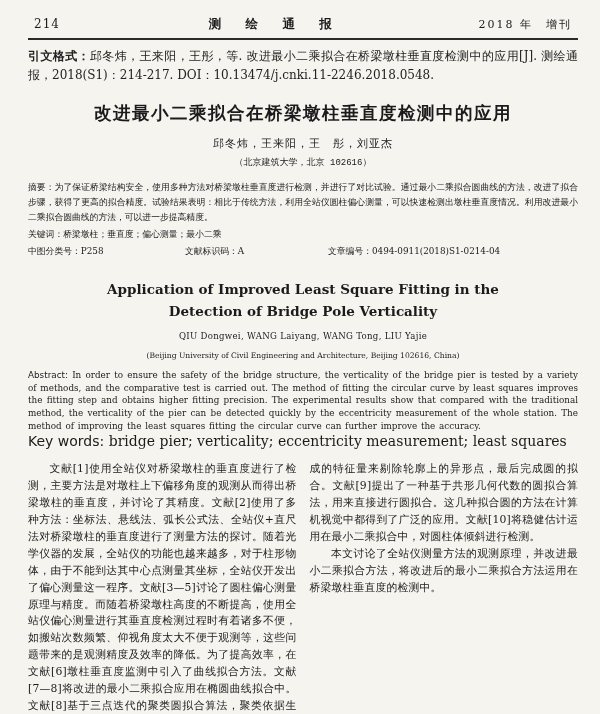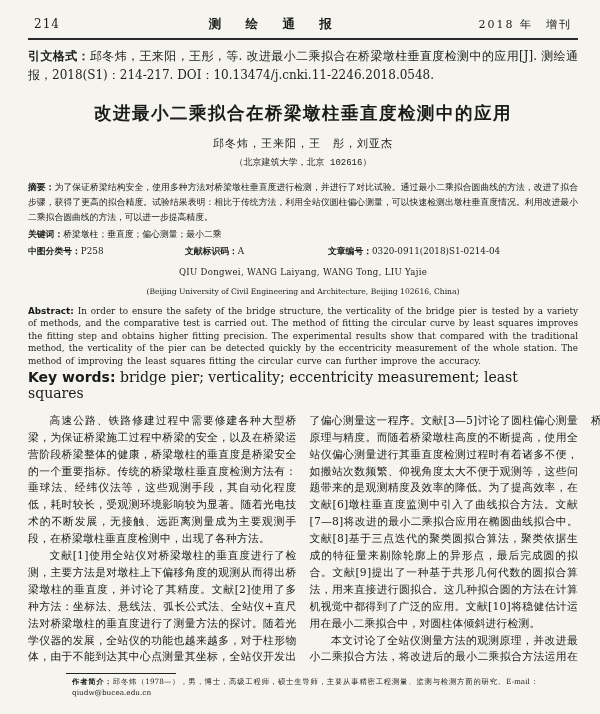--- a/index.html
+++ b/index.html
@@ -19,21 +19,21 @@
   .head-rule{border:0;border-top:2.6px solid #2a2a2a;margin:5px 0 0 0;}
   
   .citation{font-size:12px;line-height:1.55;margin-top:7px;text-align:justify;color:#222;}
   .citation .lbl{font-weight:bold;font-family:"DejaVu Sans","Liberation Sans",sans-serif;}
   
   .title-cn{font-size:17.5px;font-weight:bold;text-align:center;letter-spacing:1.5px;margin-top:17px;}
   .authors-cn{font-size:11px;text-align:center;margin-top:11px;letter-spacing:1px;}
   .affil-cn{font-size:9px;text-align:center;margin-top:5px;font-family:Liberation Mono, monospace;}
   
   .abs-cn{font-size:8.8px;line-height:1.72;text-align:justify;margin-top:11px;}
-  .lbl-hei{font-weight:bold;font-family:"DejaVu Sans","Liberation Sans",sans-serif;}
+  .lbl-hei{font-weight:normal;font-family:"DejaVu Sans","Liberation Sans",sans-serif;}
   .kw-cn{font-size:8.8px;line-height:1.7;margin-top:1px;}
   .meta-row{display:flex;font-size:8.8px;margin-top:4px;}
   .meta-row .m1{width:157px;}
   .meta-row .m2{width:143px;}
   
   .title-en{font-size:13.5px;font-weight:bold;text-align:center;line-height:1.65;max-width:400px;margin:20px auto 0 auto;}
   .authors-en{font-size:8.6px;text-align:center;margin-top:9px;letter-spacing:.3px;}
   .affil-en{font-size:7.6px;text-align:center;margin-top:10px;}
   .abs-en{font-size:8.8px;line-height:1.44;text-align:justify;margin-top:9px;word-spacing:1px;}
   .kw-en{font-size:14px;margin-top:1px;}
@@ -72,35 +72,35 @@
 
   <div class="abs-cn">
     <span class="lbl-hei">摘要：</span><span>为了保证桥梁结构安全，使用多种方法对桥梁墩柱垂直度进行检测，并进行了对比试验。通过最小二乘拟合圆曲线的方法，改进了拟合步骤，获得了更高的拟合精度。试验结果表明：相比于传统方法，利用全站仪圆柱偏心测量，可以快速检测出墩柱垂直度情况。利用改进最小二乘拟合圆曲线的方法，可以进一步提高精度。</span>
   </div>
   <div class="kw-cn">
     <span class="lbl-hei">关键词：</span><span>桥梁墩柱；垂直度；偏心测量；最小二乘</span>
   </div>
   <div class="meta-row">
     <span class="m1"><span class="lbl-hei">中图分类号：</span><span>P258</span></span>
     <span class="m2"><span class="lbl-hei">文献标识码：</span><span>A</span></span>
-    <span class="m3"><span class="lbl-hei">文章编号：</span><span>0320-0911(2018)S1-0214-04</span></span>
+    <span class="m3"><span class="lbl-hei">文章编号：</span><span>0494-0911(2018)S1-0214-04</span></span>
   </div>
 
+  <div class="title-en">Application of Improved Least Square Fitting in the Detection of Bridge Pole Verticality</div>
   <div class="authors-en">QIU Dongwei, WANG Laiyang, WANG Tong, LIU Yajie</div>
   <div class="affil-en">(Beijing University of Civil Engineering and Architecture, Beijing 102616, China)</div>
 
   <div class="abs-en">
     <span class="lbl-hei">Abstract:</span> <span>In order to ensure the safety of the bridge structure, the verticality of the bridge pier is tested by a variety of methods, and the comparative test is carried out. The method of fitting the circular curve by least squares improves the fitting step and obtains higher fitting precision. The experimental results show that compared with the traditional method, the verticality of the pier can be detected quickly by the eccentricity measurement of the whole station. The method of improving the least squares fitting the circular curve can further improve the accuracy.</span>
   </div>
   <div class="kw-en">
     <span class="lbl-hei">Key words:</span> <span>bridge pier; verticality; eccentricity measurement; least squares</span>
   </div>
 
   <div class="body-cols">
-    <p>高速公路、铁路修建过程中需要修建各种大型桥梁，为保证桥梁施工过程中桥梁的安全，以及在桥梁运营阶段桥梁整体的健康，桥梁墩柱的垂直度是桥梁安全的一个重要指标。传统的桥梁墩柱垂直度检测方法有：垂球法、经纬仪法等，这些观测手段，其自动化程度低，耗时较长，受观测环境影响较为显著。随着光电技术的不断发展，无接触、远距离测量成为主要观测手段，在桥梁墩柱垂直度检测中，出现了各种方法。</p>
     <p>文献[1]使用全站仪对桥梁墩柱的垂直度进行了检测，主要方法是对墩柱上下偏移角度的观测从而得出桥梁墩柱的垂直度，并讨论了其精度。文献[2]使用了多种方法：坐标法、悬线法、弧长公式法、全站仪+直尺法对桥梁墩柱的垂直度进行了测量方法的探讨。随着光学仪器的发展，全站仪的功能也越来越多，对于柱形物体，由于不能到达其中心点测量其坐标，全站仪开发出了偏心测量这一程序。文献[3—5]讨论了圆柱偏心测量原理与精度。而随着桥梁墩柱高度的不断提高，使用全站仪偏心测量进行其垂直度检测过程时有着诸多不便，如搬站次数频繁、仰视角度太大不便于观测等，这些问题带来的是观测精度及效率的降低。为了提高效率，在文献[6]墩柱垂直度监测中引入了曲线拟合方法。文献[7—8]将改进的最小二乘拟合应用在椭圆曲线拟合中。文献[8]基于三点迭代的聚类圆拟合算法，聚类依据生成的特征量来剔除轮廓上的异形点，最后完成圆的拟合。文献[9]提出了一种基于共形几何代数的圆拟合算法，用来直接进行圆拟合。这几种拟合圆的方法在计算机视觉中都得到了广泛的应用。文献[10]将稳健估计运用在最小二乘拟合中，对圆柱体倾斜进行检测。</p>
     <p>本文讨论了全站仪测量方法的观测原理，并改进最小二乘拟合方法，将改进后的最小二乘拟合方法运用在桥梁墩柱垂直度的检测中。</p>
   </div>
 
   <div class="footnote">
     <hr class="fn-rule">
     <p>
       <span class="lbl-hei">作者简介：</span><span>邱冬炜（1978—），男，博士，高级工程师，硕士生导师，主要从事精密工程测量、监测与检测方面的研究。E-mail：qiudw@bucea.edu.cn</span>
     </p>
 

